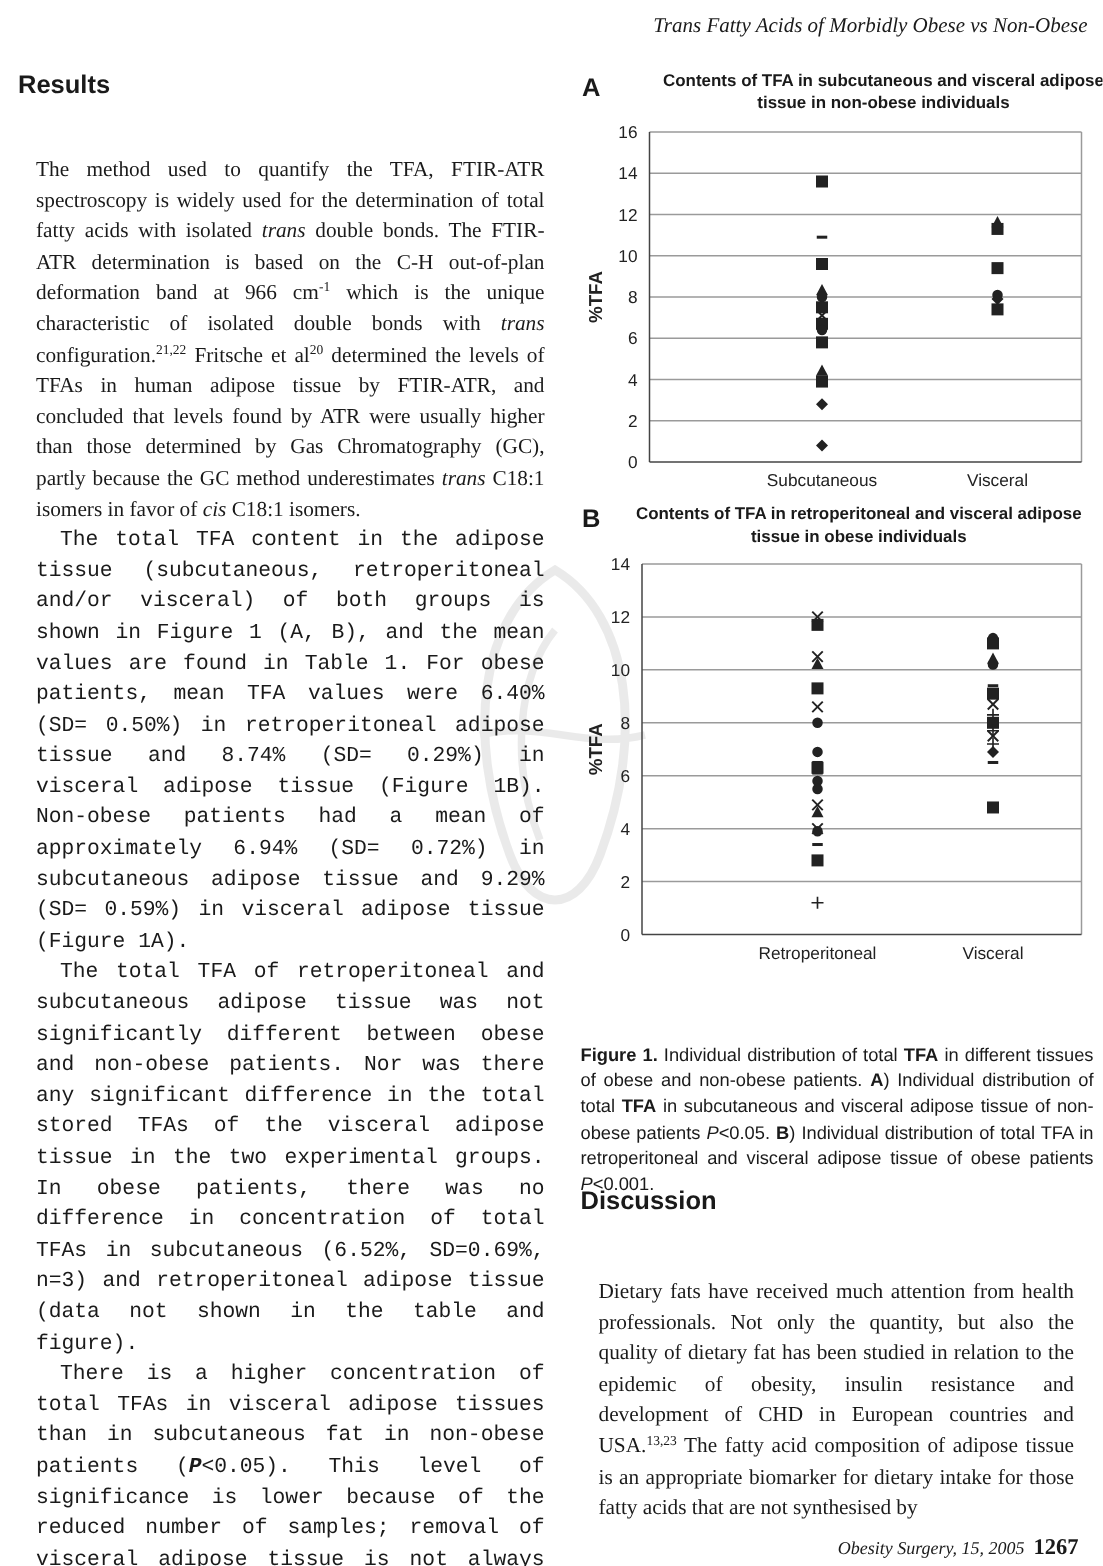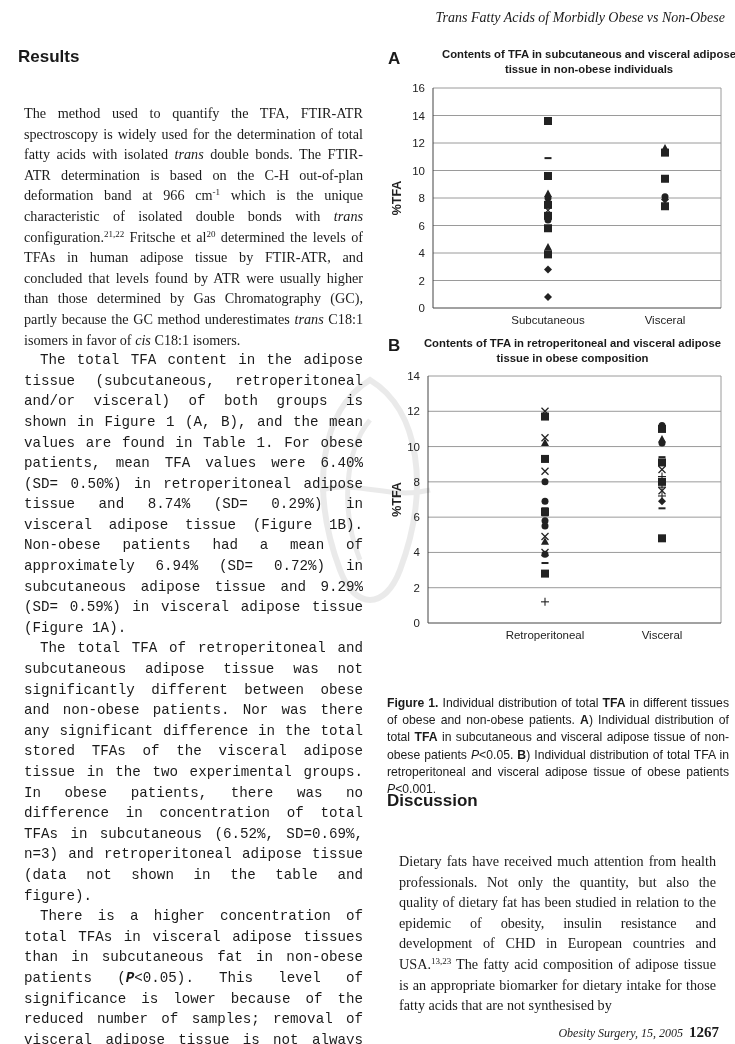--- a/index.html
+++ b/index.html
@@ -1,20 +1,20 @@
 <!DOCTYPE html>
 <html><head>
 <meta charset="utf-8">
 <style>
   html, body { margin:0; padding:0; background:#fff; }
   body { width:735px; height:1044px; position:relative; overflow:hidden; color:#1a1a1a; }
   .serif { font-family: "Liberation Serif", "DejaVu Serif", serif; text-align: center; }
   .sans { font-family: "Liberation Sans", "DejaVu Sans", sans-serif; }
   .running-head { position:absolute; right:10px; top:10px; font-size:14px; font-style:italic; }
-  .h-results { position:absolute; left:18px; top:47px; font-size:17px; font-weight:bold; }
+  .h-results { position:absolute; left:12px; top:47px; font-size:17px; font-weight:bold; }
   .h-discussion { position:absolute; left:387px; top:791px; font-size:17px; font-weight:bold; }
   .col-left { position:absolute; left:24px; top:103px; width:339px; font-size:14.2px; line-height:20.6px; text-align:justify; }
   .col-left p { margin:0; }
   .col-left p.indent { text-indent:16px;font-family:Liberation Mono, monospace; }
   .col-right-text { position:absolute; left:387px; top:839px; width:341px; font-size:14.2px; line-height:20.6px; text-align:justify; }
   .col-right-text p { margin:12px; }
   .footer { position:absolute; right:16px; top:1024px; font-size:12px; }
   .footer .journal { font-style:italic; }
   .footer .pageno { font-weight:bold; font-size:15px; margin-left:6px; }
   .caption { position:absolute; left:387px; top:664px; width:342px; font-size:12.2px; line-height:17.2px; text-align:justify;margin-top:31px; }
@@ -128,21 +128,21 @@
     </g>
     <g>
       <polygon points="280,115.375 284,119.375 280,123.375 276,119.375" fill="#222"></polygon>
     </g>
     <g>
       <rect x="276" y="122.25" width="8" height="8" fill="#222"></rect>
     </g>
   </svg>
 
 <div class="panel-letter sans" style="left:388px; top:336px;">B</div>
-<div class="chart-title sans" style="left:420px; top:336px; width:305px;">Contents of TFA in retroperitoneal and visceral adipose tissue in obese composition</div>
+<div class="chart-title sans" style="left:420px; top:336px; width:305px;">Contents of TFA in retroperitoneal and visceral adipose tissue in obese individuals</div>
 <svg id="chart-b" style="position:absolute; left:385px; top:366px;" width="345" height="285">
     <text x="35" y="261" text-anchor="end" font-size="11.5" fill="#222">0</text>
     <line x1="43" y1="221.71428571428572" x2="336" y2="221.71428571428572" stroke="#9a9a9a" stroke-width="1"></line>
     <text x="35" y="225.71428571428572" text-anchor="end" font-size="11.5" fill="#222">2</text>
     <line x1="43" y1="186.42857142857144" x2="336" y2="186.42857142857144" stroke="#9a9a9a" stroke-width="1"></line>
     <text x="35" y="190.42857142857144" text-anchor="end" font-size="11.5" fill="#222">4</text>
     <line x1="43" y1="151.14285714285717" x2="336" y2="151.14285714285717" stroke="#9a9a9a" stroke-width="1"></line>
     <text x="35" y="155.14285714285717" text-anchor="end" font-size="11.5" fill="#222">6</text>
     <line x1="43" y1="115.85714285714286" x2="336" y2="115.85714285714286" stroke="#9a9a9a" stroke-width="1"></line>
     <text x="35" y="119.85714285714286" text-anchor="end" font-size="11.5" fill="#222">8</text>

